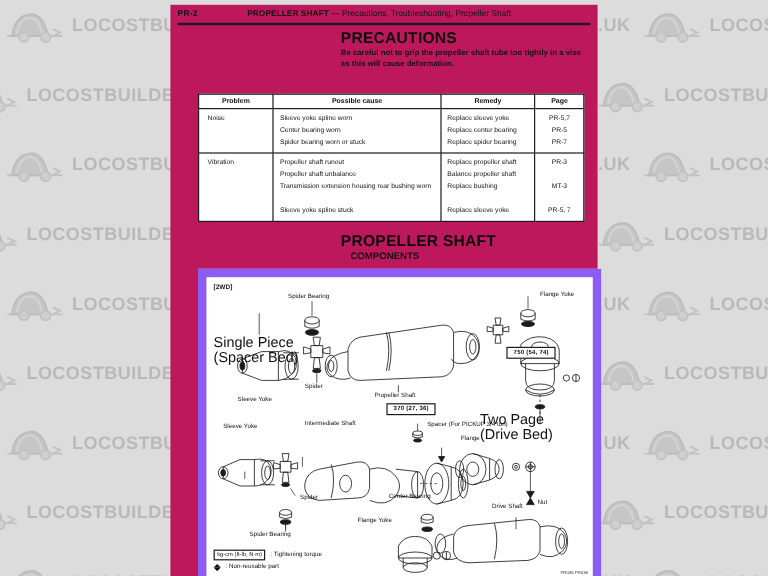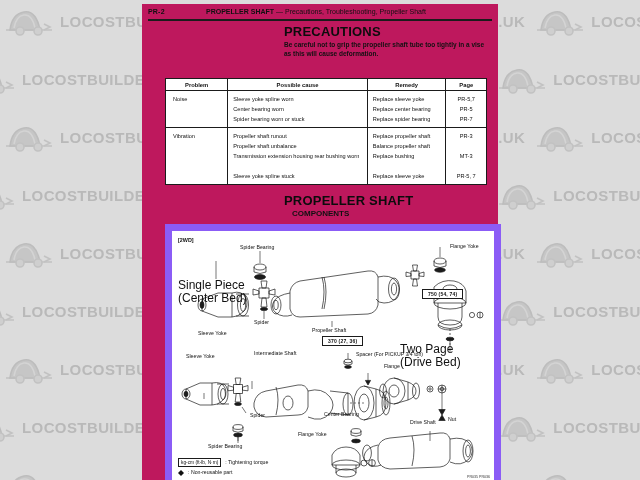--- a/index.html
+++ b/index.html
@@ -806,21 +806,21 @@
 
         <path d="M32,168 L32,162" stroke-width="0.6"></path>
         <path d="M80,150 L80,158" stroke-width="0.6"></path>
         <path d="M70,176 L74,182" stroke-width="0.6"></path>
         <path d="M258,200 L258,210" stroke-width="0.6"></path>
         <path d="M66,206 L66,212" stroke-width="0.6"></path>
       </g>
     </svg>
 
     <div class="big" style="left:6px;top:48px;">Single Piece</div>
-    <div class="big" style="left:6px;top:61px;">(Center Bed)</div>
+    <div class="big" style="left:6px;top:61px;">(Spacer Bed)</div>
 
     <div class="big" style="left:228px;top:112px;">Two Page</div>
     <div class="big" style="left:228px;top:125px;">(Drive Bed)</div>
 
     <div class="lbl" style="left:68px;top:13px;">Spider Bearing</div>
     <div class="lbl" style="left:278px;top:12px;">Flange Yoke</div>
     <div class="lbl" style="left:140px;top:96px;">Propeller Shaft</div>
     <div class="lbl" style="left:82px;top:88px;">Spider</div>
     <div class="lbl" style="left:26px;top:99px;">Sleeve Yoke</div>
 

